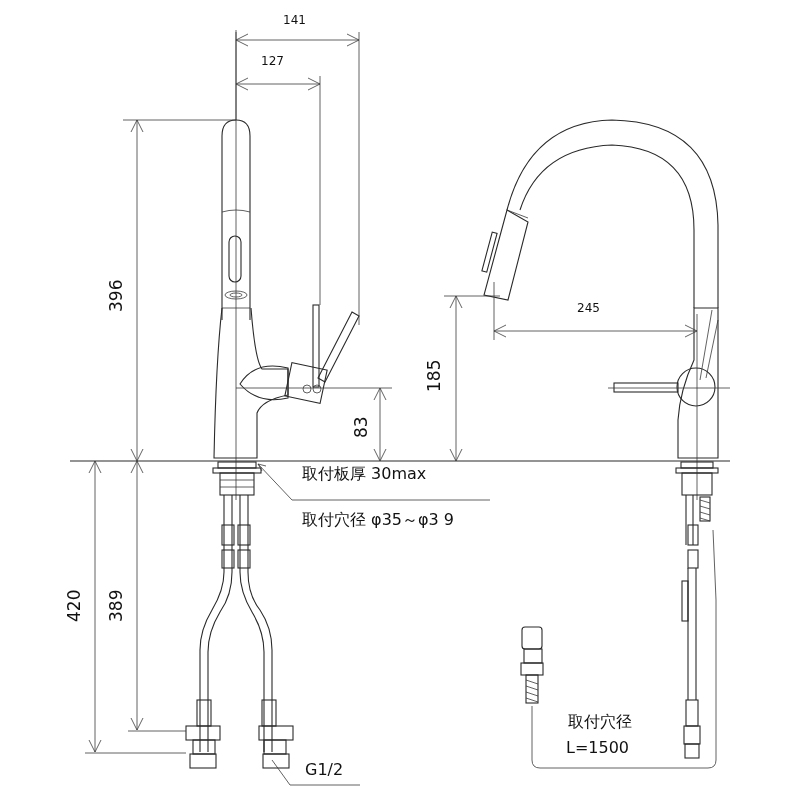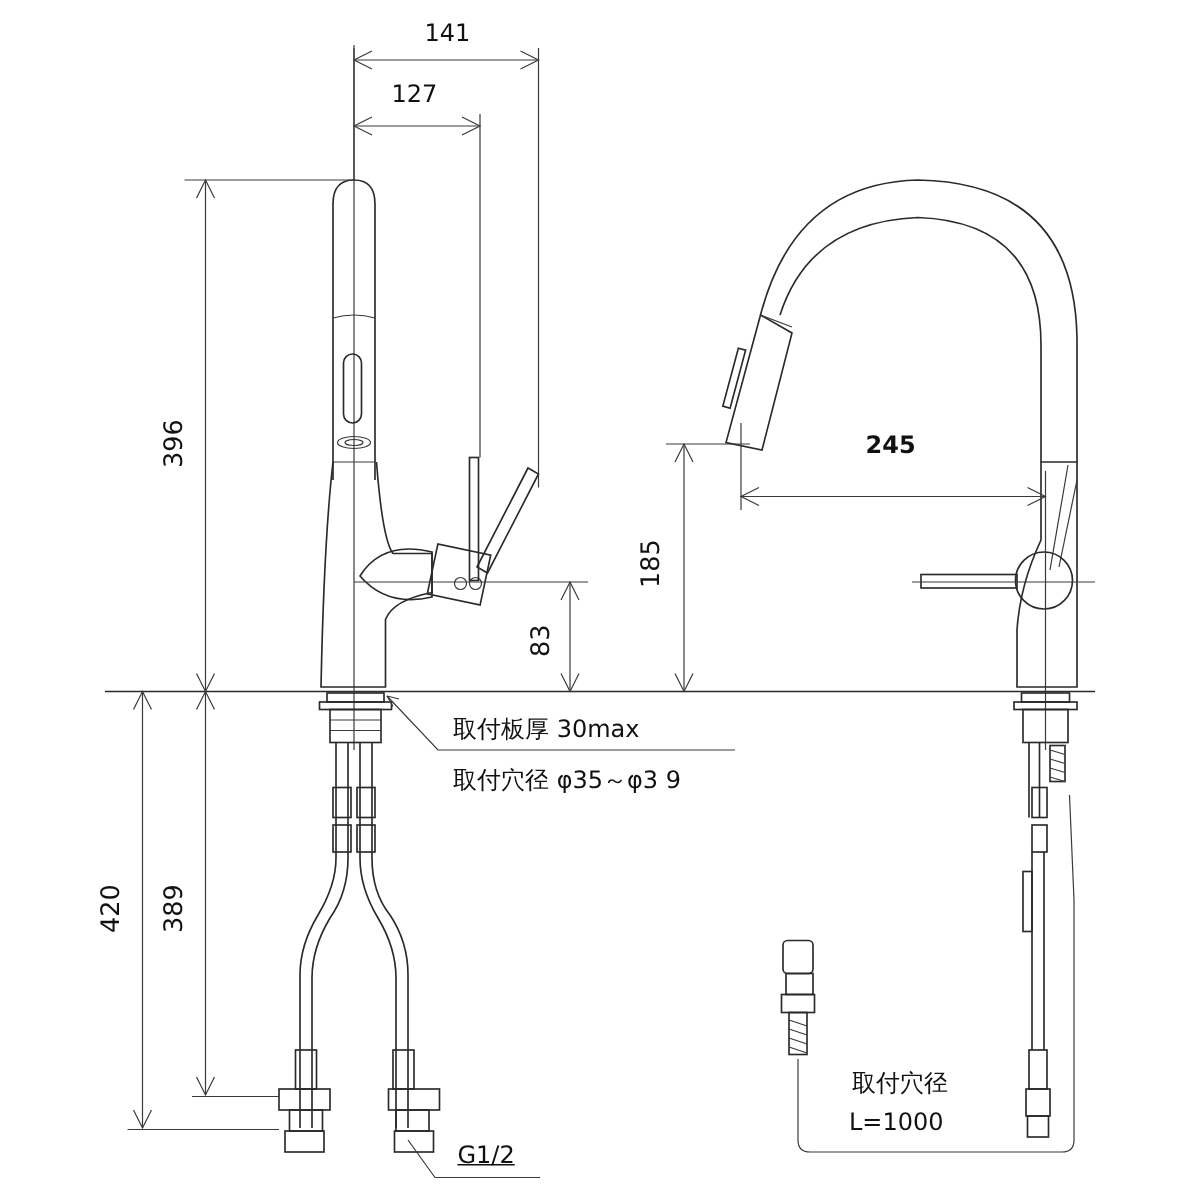--- a/index.html
+++ b/index.html
@@ -1,21 +1,21 @@
 <!DOCTYPE html>
 <html><head>
 <meta charset="utf-8">
 <style>
   html, body { margin:0; padding:0; background:#ffffff; }
   body { width:800px; height:800px; overflow:hidden; position:relative;
          font-family: "DejaVu Sans", "Liberation Sans", sans-serif; }
   svg { position:absolute; left:0; top:0; }
   .ln { stroke:#2a2a2a; stroke-width:1.1; fill:none; }
   .thin { stroke:#3a3a3a; stroke-width:0.8; fill:none; }
-  .lbl { position:absolute; color:#111; font-size:16px; line-height:1; white-space:nowrap; }
+  .lbl { position:absolute; color:#111; font-size:12px; line-height:1; white-space:nowrap; }
   .vlbl { position:absolute; color:#111; font-size:17px; line-height:1; white-space:nowrap;
           transform: rotate(-90deg); transform-origin: left top; }
   .note { position:absolute; color:#111; font-size:16px; line-height:1; white-space:nowrap; }
 </style>
 </head>
 <body>
 
 <svg width="800" height="800" viewBox="0 0 800 800">
 
   <line class="ln" x1="70" y1="461" x2="730" y2="461"></line>
@@ -153,22 +153,22 @@
     <line class="thin" x1="494" y1="282" x2="494" y2="340"></line>
     <line class="thin" x1="494" y1="331" x2="697" y2="331"></line>
     <path class="thin" d="M506 325 L494 331 L506 337 M685 325 L697 331 L685 337"></path>
   </g>
 </svg>
 
 <div class="lbl" style="left:283px; top:14px;">141</div>
 <div class="lbl" style="left:261px; top:55px;">127</div>
 <div class="vlbl" style="left:108px; top:312px;">396</div>
 <div class="vlbl" style="left:353px; top:438px;">83</div>
-<div class="lbl" style="left:577px; top:289px;font-weight:bold;">245</div>
+<div class="lbl" style="left:577px; top:302px;">245</div>
 <div class="vlbl" style="left:426px; top:392px;">185</div>
 <div class="vlbl" style="left:66px; top:622px;">420</div>
 <div class="vlbl" style="left:108px; top:622px;">389</div>
 
-<div class="note" style="left:302px; top:478px;">取付板厚 30max</div>
+<div class="note" style="left:302px; top:466px;">取付板厚 30max</div>
 <div class="note" style="left:302px; top:512px;text-align:right;">取付穴径 φ35～φ3 9</div>
-<div class="note" style="left:305px; top:762px;text-decoration:underline;">G1/2</div>
+<div class="note" style="left:305px; top:762px;">G1/2</div>
 <div class="note" style="left:568px; top:714px;">取付穴径</div>
-<div class="note" style="left:566px; top:740px;">L=1000</div>
+<div class="note" style="left:566px; top:740px;">L=1500</div>
 
 </body></html>

